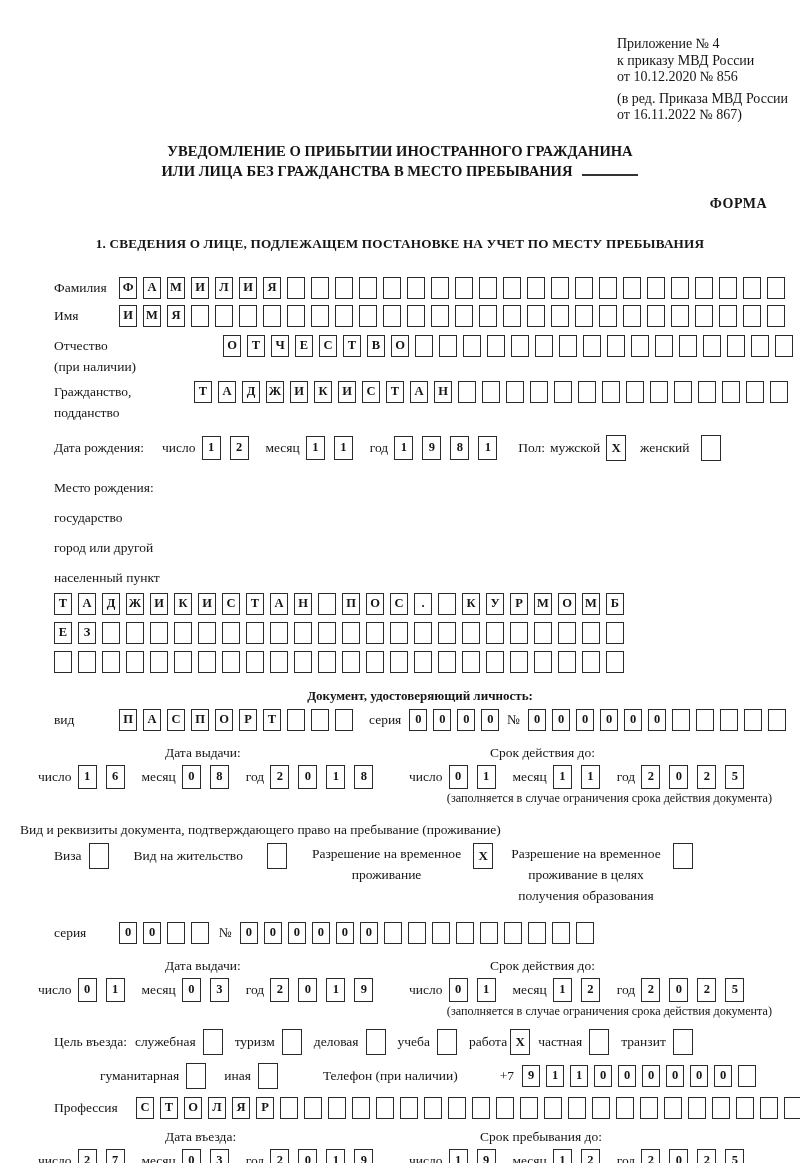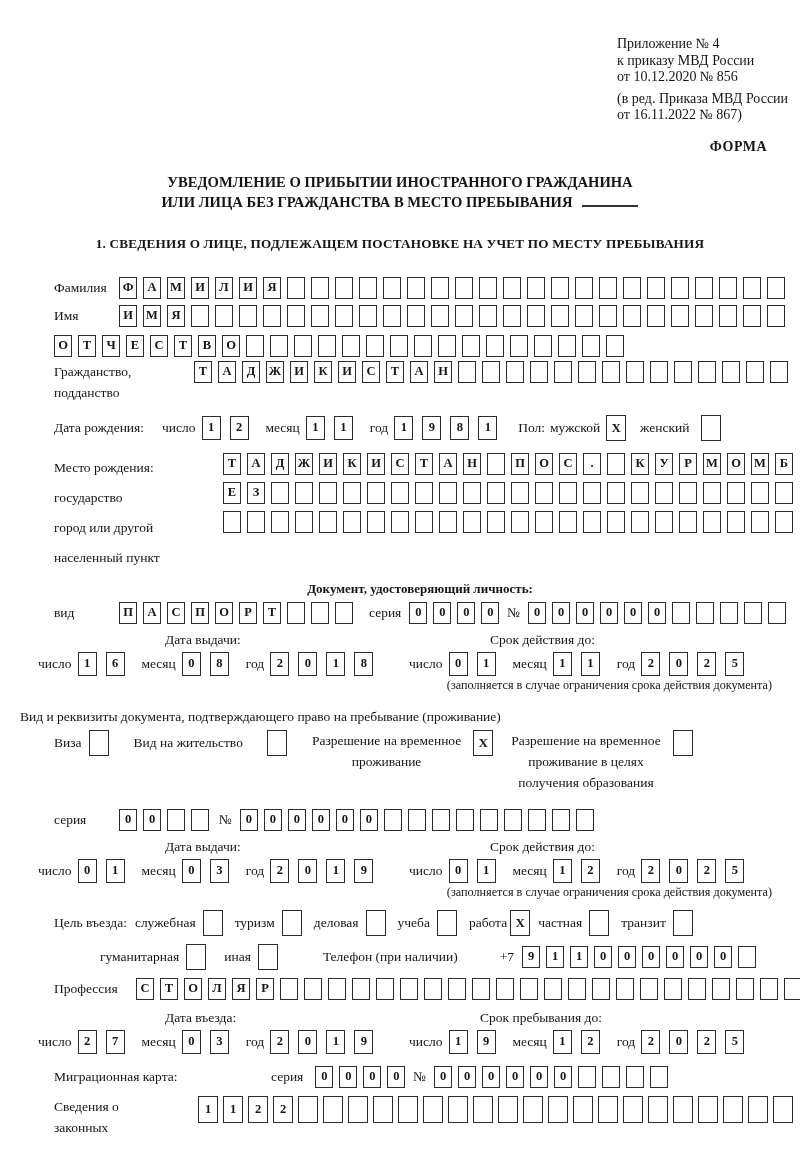--- a/index.html
+++ b/index.html
@@ -23,21 +23,21 @@
   .w169{width:169px;}
   .lablines{flex:none;line-height:21px;}
   .stack > .cellrow{display:flex;margin-bottom:7px;}
   #refblock{padding-top:36px;margin-left:617px;font-size:14px;line-height:16.5px;}
   .ref-gap{height:5px;}
   #forma{margin-top:15px;text-align:right;padding-right:33px;font-weight:bold;font-size:14px;letter-spacing:.5px;}
   #title{margin-top:17px;text-align:center;font-weight:bold;font-size:14.6px;line-height:20px;}
   .blank{display:inline-block;width:56px;height:3px;border-bottom:2px solid #333;margin-left:10px;}
   #sect1{margin-top:24px;text-align:center;font-weight:bold;font-size:13.2px;letter-spacing:.2px;}
   .docheading{margin-top:8px;text-align:center;font-weight:bold;font-size:13px;padding-left:40px;}
-  .dheads{position:relative;height:17px;margin-top:8px;font-size:13.5px;}
+  .dheads{position:relative;height:17px;margin-top:14px;font-size:13.5px;}
   .dh-left{position:absolute;left:165px;}
   .dh-right{position:absolute;left:490px;}
   .daterow{display:flex;align-items:center;padding-left:38px;margin-top:3px;}
   .dleft{width:371px;flex:none;display:flex;align-items:center;}
   .dgroup{display:inline-flex;align-items:center;}
   .dlabel{margin-right:6px;flex:none;}
   .dgroup .cellrow{margin-right:8px;}
   .smallnote{margin-top:2px;text-align:right;padding-right:28px;font-size:12.2px;}
   .intro{padding-left:20px;margin-top:12px;line-height:23px;}
   .optlabel{text-align:center;line-height:21px;flex:none;}
@@ -53,26 +53,26 @@
 
   <div id="refblock">
     <div>Приложение № 4</div>
     <div>к приказу МВД России</div>
     <div>от 10.12.2020 № 856</div>
     <div class="ref-gap"></div>
     <div>(в ред. Приказа МВД России</div>
     <div>от 16.11.2022 № 867)</div>
   </div>
 
-  <div id="forma">ФОРМА</div>
-
   <div id="title">
     <div>УВЕДОМЛЕНИЕ О ПРИБЫТИИ ИНОСТРАННОГО ГРАЖДАНИНА</div>
     <div><span>ИЛИ ЛИЦА БЕЗ ГРАЖДАНСТВА В МЕСТО ПРЕБЫВАНИЯ</span><span class="blank"></span></div>
   </div>
+
+  <div id="forma">ФОРМА</div>
 
   <div id="sect1">1. СВЕДЕНИЯ О ЛИЦЕ, ПОДЛЕЖАЩЕМ ПОСТАНОВКЕ НА УЧЕТ ПО МЕСТУ ПРЕБЫВАНИЯ</div>
 
   <div class="frow" style="margin-top:25px;">
     <span class="lab w65">Фамилия</span>
     <span class="cellrow">
         <span class="cell">Ф</span>
         <span class="cell">А</span>
         <span class="cell">М</span>
         <span class="cell">И</span>
@@ -131,20 +131,24 @@
         <span class="cell"></span>
         <span class="cell"></span>
         <span class="cell"></span>
         <span class="cell"></span>
         <span class="cell"></span>
         <span class="cell"></span>
       </span>
   </div>
 
   <div class="frow ftop" style="margin-top:8px;">
+    <span class="lablines w169">
+      <div>Отчество</div>
+      <div>(при наличии)</div>
+    </span>
     <span class="cellrow">
         <span class="cell">О</span>
         <span class="cell">Т</span>
         <span class="cell">Ч</span>
         <span class="cell">Е</span>
         <span class="cell">С</span>
         <span class="cell">Т</span>
         <span class="cell">В</span>
         <span class="cell">О</span>
         <span class="cell"></span>
@@ -221,21 +225,21 @@
           <span class="cell cell-lg">1</span>
         </span>
     </span>
     <span class="lab" style="margin-left:4px;">Пол:</span>
     <span class="lab" style="margin-left:5px;">мужской</span>
     <span class="checkbox" style="margin-left:6px;">X</span>
     <span class="lab" style="margin-left:14px;">женский</span>
     <span class="checkbox" style="margin-left:12px;"></span>
   </div>
 
-  <div class="frow ftop" style="margin-top:12px;">
+  <div class="frow ftop" style="margin-top:12px;flex-direction:column;">
     <span class="lablines w169" style="line-height:30px;">
       <div>Место рождения:</div>
       <div>государство</div>
       <div>город или другой</div>
       <div>населенный пункт</div>
     </span>
     <span class="stack">
       <span class="cellrow">
           <span class="cell">Т</span>
           <span class="cell">А</span>

